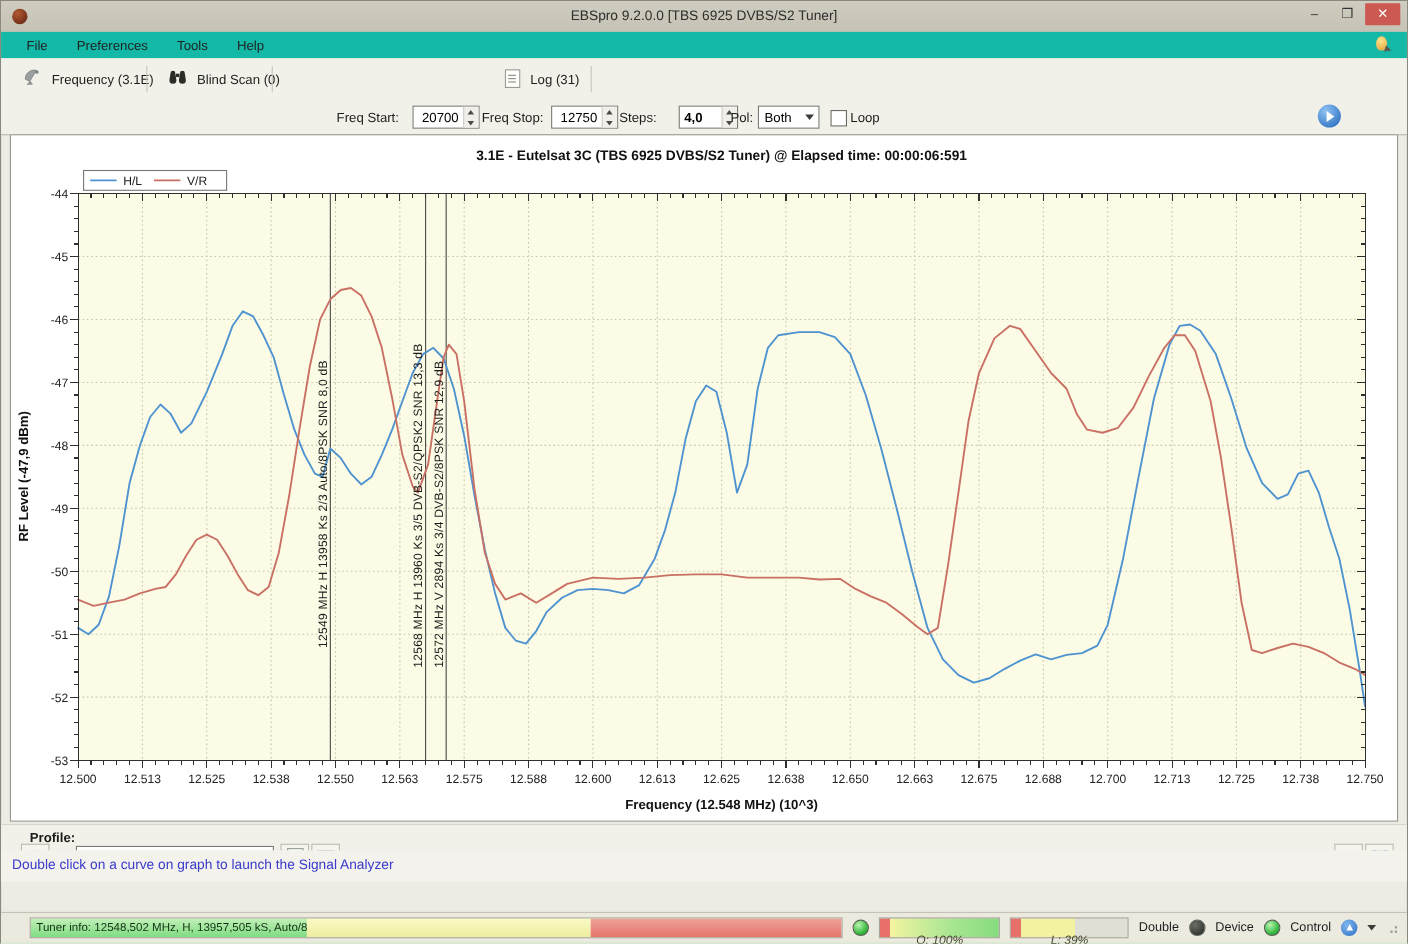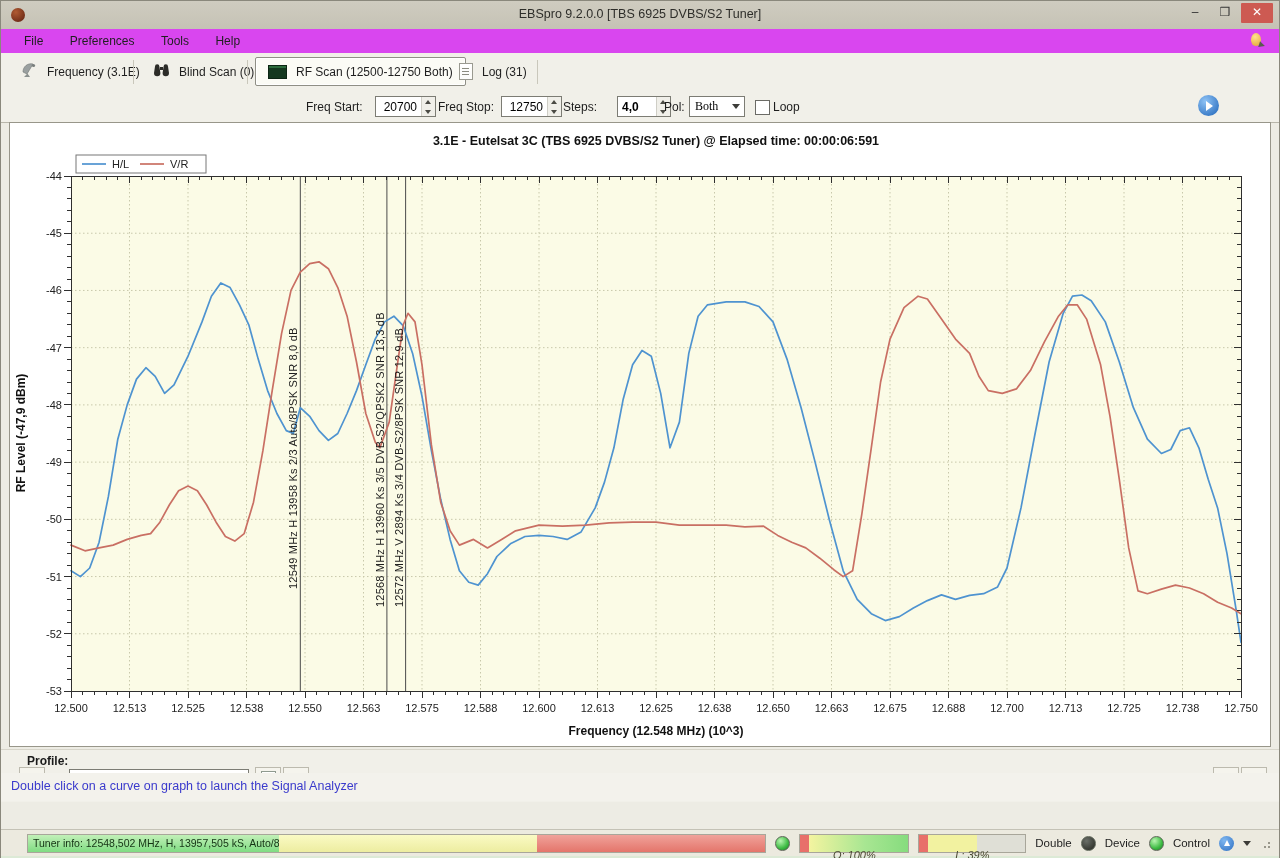--- a/index.html
+++ b/index.html
@@ -9,21 +9,21 @@
   
   .titlebar{position:absolute;left:0;top:0;right:0;height:28px;background:linear-gradient(#cfccc0,#c5c2b5);border-bottom:1px solid #a9a79a;}
   .appicon{position:absolute;left:10px;top:7px;width:14px;height:14px;border-radius:50%;background:radial-gradient(circle at 35% 30%,#b05a32,#5d1f10);}
   .title{position:absolute;left:0;right:0;top:6px;text-align:center;font-size:12.5px;color:#2e2e2a;}
   .wb{position:absolute;top:2px;height:20px;width:28px;text-align:center;line-height:18px;font-size:12px;color:#333;}
   .wb-min{right:70px;}
   .wb-max{right:40px;}
   .wb-close{right:6px;width:32px;background:#cd5a52;color:#fff;border-radius:1px;}
 
   
-  .menubar{position:absolute;top:28px;left:0;right:0;height:24px;background:#d946ef;padding-left:12px;box-sizing:border-box;}
+  .menubar{position:absolute;top:28px;left:0;right:0;height:24px;background:#14b8a6;padding-left:12px;box-sizing:border-box;}
   .menuitem{display:inline-block;padding:5px 11px 0 11px;font-size:12px;color:#1f1f1f;height:19px;}
   .lamp{position:absolute;right:18px;top:4px;width:10px;height:13px;border-radius:50% 50% 45% 45%;background:radial-gradient(circle at 40% 30%,#ffe48a,#e2a238);}
   .lamp::after{content:"";position:absolute;right:-4px;bottom:-2px;border-left:6px solid #5a5a52;border-top:3px solid transparent;border-bottom:3px solid transparent;transform:rotate(18deg);}
 
   
   .tbar{position:absolute;top:52px;left:0;right:0;height:38px;background:#f1f0e9;}
   .tbtn{position:absolute;top:4px;height:29px;display:flex;align-items:center;gap:9px;font-size:12px;color:#1f1f1f;padding:0 12px;box-sizing:border-box;}
   .tbtn.sel{background:#fbfbf5;border:1px solid #8f8f85;border-radius:2px;box-shadow:inset 0 0 0 1px #fff;}
   .tsep{position:absolute;top:7px;width:1px;height:24px;background:#c9c7bb;}
 
@@ -34,21 +34,21 @@
   
   .ctlrow{position:absolute;top:90px;left:0;right:0;height:31px;background:#f1f0e9;border-bottom:1px solid #b8b6aa;}
   .clabel{position:absolute;top:9px;font-size:12px;color:#1d1d1d;}
   .spin{position:absolute;top:5px;height:21px;display:flex;border:1px solid #7c7c74;background:#fff;box-sizing:border-box;}
   .spin .v{font-size:12px;padding:3px 4px 0 4px;min-width:37px;text-align:right;}
   .spin .v.leftal{text-align:left;}
   .spin .arr{width:13px;border-left:1px solid #cfcec6;background:#f0efe9;display:flex;flex-direction:column;}
   .spin .arr b{flex:1;position:relative;}
   .spin .arr b.up::after{content:"";position:absolute;left:3px;top:3px;border-left:3px solid transparent;border-right:3px solid transparent;border-bottom:4px solid #4a4a44;}
   .spin .arr b.dn::after{content:"";position:absolute;left:3px;top:3px;border-left:3px solid transparent;border-right:3px solid transparent;border-top:4px solid #4a4a44;}
-  .combo{position:absolute;top:5px;height:21px;border:1px solid #7c7c74;background:#fff;display:flex;align-items:center;font-size:12px;box-sizing:border-box;font-family:Liberation Serif, serif;}
+  .combo{position:absolute;top:5px;height:21px;border:1px solid #7c7c74;background:#fff;display:flex;align-items:center;font-size:12px;box-sizing:border-box;}
   .combo .txt{padding:0 5px;flex:1;white-space:nowrap;overflow:hidden;}
   .combo .caret{width:17px;display:flex;align-items:center;justify-content:center;}
   .tri-dn{border-left:4px solid transparent;border-right:4px solid transparent;border-top:5px solid #3c3c38;width:0;height:0;}
   .cb{position:absolute;width:13px;height:13px;border:1px solid #6b6b66;background:#fff;font-size:11px;line-height:12px;text-align:center;color:#111;}
   .startico{position:absolute;left:1197px;top:4px;width:21px;height:21px;border-radius:50%;background:radial-gradient(circle at 35% 30%,#8fc3f5,#1d63b8);position:absolute;}
   .startico::after{content:"";position:absolute;left:8px;top:6px;border-left:7px solid #fff;border-top:5px solid transparent;border-bottom:5px solid transparent;}
 
   
   .chartwrap{position:absolute;top:121px;left:8px;width:1262px;height:625px;background:#fff;border:1px solid #98968a;box-sizing:border-box;}
   .chartwrap svg{display:block;}
@@ -130,24 +130,20 @@
       <span>
         <svg width="17" height="13" viewBox="0 0 17 13">
             <path d="M1 9 a3.2 3.2 0 1 0 6.4 0 l-1-6.5 a2.2 2.2 0 0 0 -4.4 0 Z" fill="#2c2c28"></path>
             <path d="M9.6 9 a3.2 3.2 0 1 0 6.4 0 l-1-6.5 a2.2 2.2 0 0 0 -4.4 0 Z" fill="#2c2c28"></path>
             <rect x="7" y="3" width="3" height="3" fill="#2c2c28"></rect>
           </svg>
       </span>
       <span>Blind Scan (0)</span>
     </div>
     <div class="tsep" style="left:246px;"></div>
-    <div class="tbtn sel" style="left:254px;">
-      <span class="ico-rf"></span>
-      <span>RF Scan (12500-12750 Both)</span>
-    </div>
     <div class="tbtn" style="left:446px;">
       <span class="ico-log"></span>
       <span>Log (31)</span>
     </div>
     <div class="tsep" style="left:536px;"></div>
   </div>
 
   <div class="ctlrow">
     <span class="clabel" style="left:305px;">Freq Start:</span>
     <div class="spin" style="left:374px;">

